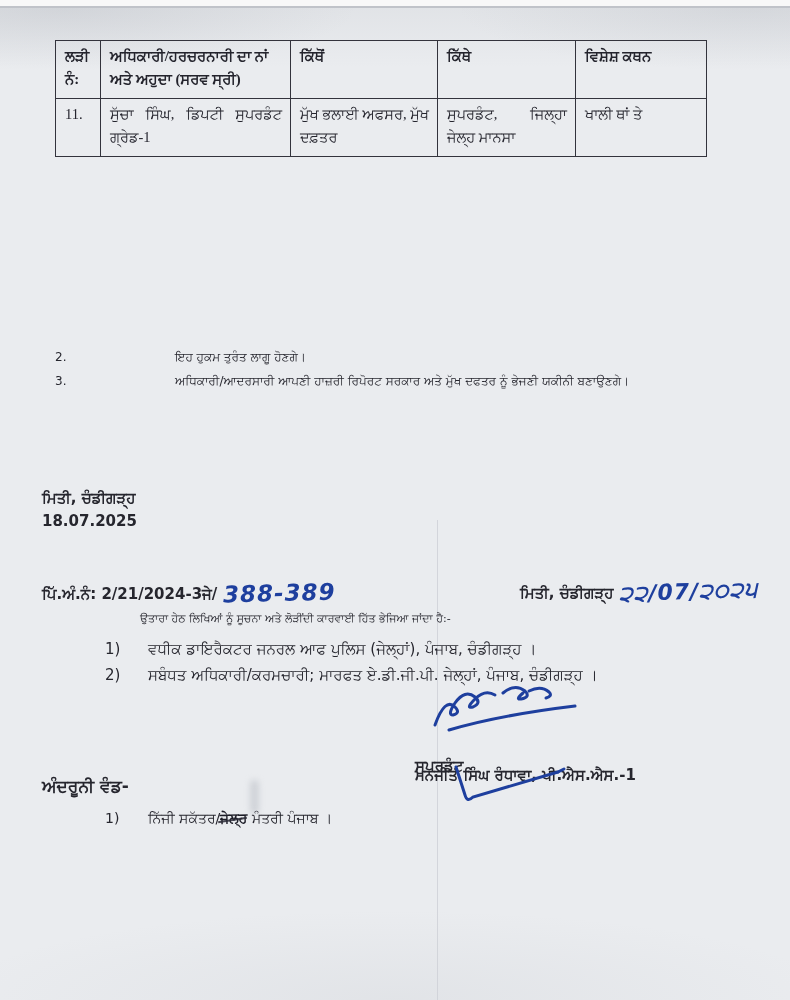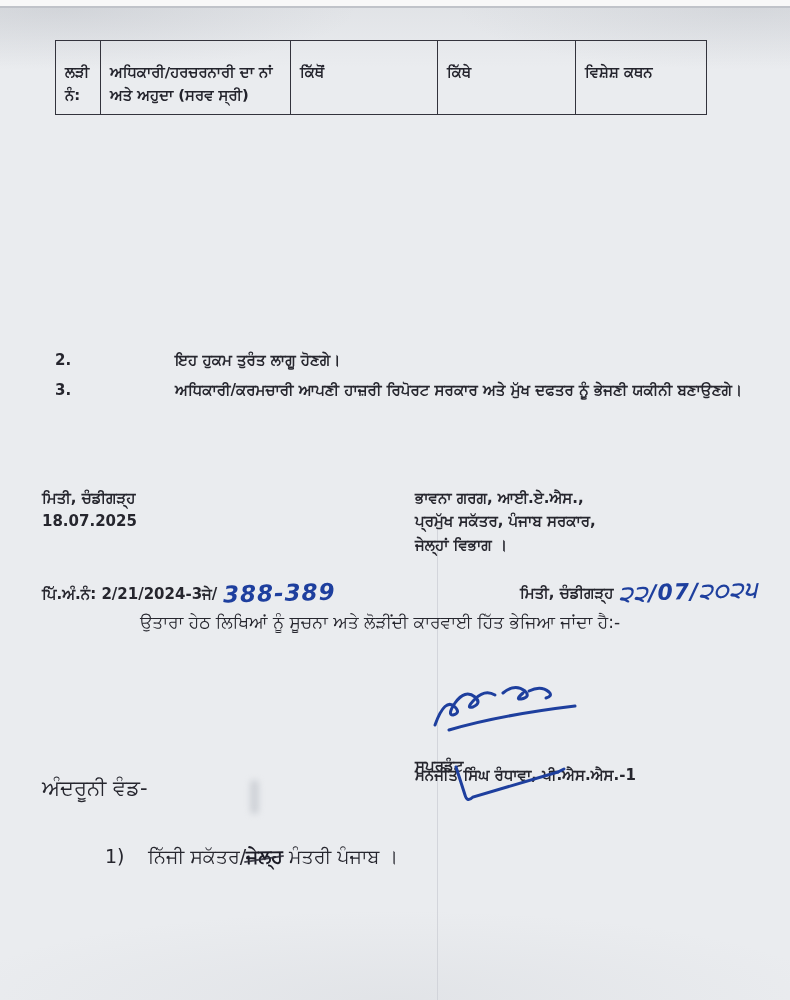--- a/index.html
+++ b/index.html
@@ -29,58 +29,59 @@
   .smudge{ position:absolute; left:250px; top:780px; width:9px; height:34px; background:#b9bdc4; filter:blur(3px); opacity:.55; border-radius:4px; }
 
   
   .order-table{
     position:absolute; left:55px; top:40px; width:651px;
     border-collapse:collapse; table-layout:fixed;
     font-size:14.5px; line-height:1.6; color:#24242d;
   }
   .order-table td, .order-table th{
     border:1.6px solid #33333c;
-    padding:20px 8px 7px 9px;
+    padding:4px 8px 7px 9px;
     vertical-align:top;
     text-align:left;
+    font-family:Liberation Serif, serif;
   }
   .order-table th{ font-weight:700; font-size:14.8px; line-height:1.55; }
   .order-table td.cell-just{ text-align:justify; }
   col.c-sr{ width:45px; } col.c-name{ width:190px; } col.c-from{ width:147px; }
   col.c-to{ width:138px; } col.c-remark{ width:131px; }
   .row-10 td{ height:84px; } .row-11 td{ height:58px; } .row-12 td{ height:90px; }
 
   
-  .orders{ position:absolute; left:42px; top:346px; width:700px; font-size:15px; line-height:1.9;font-weight:bold; }
+  .orders{ position:absolute; left:42px; top:346px; width:700px; font-size:12px; line-height:1.9; }
   .order-item{ margin-bottom:1px; }
   .order-num{ display:inline-block; width:133px; padding-left:13px; vertical-align:top; }
 
   
   .dateline{ position:absolute; left:42px; top:487px; font-weight:700; font-size:15px; line-height:1.55; }
   .signatory{ position:absolute; left:415px; top:487px; font-weight:700; font-size:15px; line-height:1.55; }
 
   
   .endorse-ref{ position:absolute; left:42px; top:578px; font-size:15px; font-weight:700; white-space:nowrap; }
   .hand{ color:#1e3f9e; font-style:italic; font-weight:600; }
   .hand-ref{ font-size:23px; letter-spacing:1px; display:inline-block; transform:rotate(-1.5deg) translateY(2px); }
   .endorse-date{ position:absolute; left:520px; top:578px; font-size:15px; font-weight:700; white-space:nowrap; }
   .hand-date{ font-size:22px; letter-spacing:1px; display:inline-block; transform:rotate(-2deg) translateY(1px); }
-  .copy-line{ position:absolute; left:140px; top:612px; font-size:17px; }
+  .copy-line{ position:absolute; left:140px; top:612px; font-size:11px; }
   .recipients{ position:absolute; left:105px; top:636px; width:620px; font-size:15px; line-height:1.75; }
   .rcpt-num{ display:inline-block; width:43px; vertical-align:top; }
 
   
   .sig-scribble{ position:absolute; left:425px; top:683px; }
   .sig-name{ position:absolute; left:415px; top:766px; font-weight:700; font-size:15px; }
   .sig-title{ position:absolute; left:415px; top:757px; font-weight:700; font-size:15px;text-align:right; }
   .sig-flourish{ position:absolute; left:440px; top:763px; }
 
   
-  .internal-head{ position:absolute; left:42px; top:776px; font-weight:400; font-size:21px; }
-  .internal-items{ position:absolute; left:105px; top:840px; width:560px; font-size:19px; line-height:1.75; }
+  .internal-head{ position:absolute; left:42px; top:776px; font-weight:700; font-size:17px; }
+  .internal-items{ position:absolute; left:105px; top:806px; width:560px; font-size:14px; line-height:1.75; }
   .internal-item{ margin-bottom:7px; }
   .pen-marked{ position:relative; font-weight:700; color:#1c1c26; display:inline-block; transform:rotate(-1deg); }
   .pen-marked .strike{ position:absolute; left:-2px; top:55%; width:108%; height:2px; background:#2a2a36; transform:rotate(-8deg); opacity:.85; }
 </style>
 </head>
 <body>
 
 <div class="page">
   <div class="scan-top-strip"></div>
   <div class="scan-top-line"></div>
@@ -97,55 +98,65 @@
         <col class="c-remark">
     </colgroup>
     <tbody>
         <tr>
       <th>ਲੜੀ ਨੰ:</th>
       <th>ਅਧਿਕਾਰੀ/ਹਰਚਰਨਾਰੀ ਦਾ ਨਾਂ ਅਤੇ ਅਹੁਦਾ (ਸਰਵ ਸ੍ਰੀ)</th>
       <th>ਕਿੱਥੋਂ</th>
       <th>ਕਿੱਥੇ</th>
       <th>ਵਿਸ਼ੇਸ਼ ਕਥਨ</th>
     </tr>
+    <tr class="row-11">
+      <td>11.</td>
+      <td class="cell-just">ਸੁੱਚਾ ਸਿੰਘ, ਡਿਪਟੀ ਸੁਪਰਡੰਟ ਗ੍ਰੇਡ-1</td>
+      <td class="cell-just">ਮੁੱਖ ਭਲਾਈ ਅਫਸਰ, ਮੁੱਖ ਦਫ਼ਤਰ</td>
+      <td class="cell-just">ਸੁਪਰਡੰਟ, ਜਿਲ੍ਹਾ ਜੇਲ੍ਹ ਮਾਨਸਾ</td>
+      <td>ਖਾਲੀ ਥਾਂ ਤੇ</td>
+    </tr>
   </tbody>
     </table>
 
   <div class="orders">
     <div class="order-item">
       <span class="order-num">2.</span><span>ਇਹ ਹੁਕਮ ਤੁਰੰਤ ਲਾਗੂ ਹੋਣਗੇ।</span>
     </div>
     <div class="order-item">
-      <span class="order-num">3.</span><span>ਅਧਿਕਾਰੀ/ਕਰਮਚਾਰੀ ਆਪਣੀ ਹਾਜ਼ਰੀ ਰਿਪੋਰਟ ਸਰਕਾਰ ਅਤੇ ਮੁੱਖ ਦਫਤਰ ਨੂੰ ਭੇਜਣੀ ਯਕੀਨੀ ਬਣਾਉਣਗੇ।</span>
+      <span class="order-num">3.</span><span>ਅਧਿਕਾਰੀ/ਆਦਰਸਾਰੀ ਆਪਣੀ ਹਾਜ਼ਰੀ ਰਿਪੋਰਟ ਸਰਕਾਰ ਅਤੇ ਮੁੱਖ ਦਫਤਰ ਨੂੰ ਭੇਜਣੀ ਯਕੀਨੀ ਬਣਾਉਣਗੇ।</span>
     </div>
   </div>
 
   <div class="dateline">
     <div>ਮਿਤੀ, ਚੰਡੀਗੜ੍ਹ</div>
     <div>18.07.2025</div>
   </div>
 
-  <div class="signatory">
-    <div>ਭਾਵਨਾ ਗਰਗ, ਆਈ.ਏ.ਐਸ.,</div>
-    <div>ਪ੍ਰਮੁੱਖ ਸਕੱਤਰ, ਪੰਜਾਬ ਸਰਕਾਰ,</div>
-    <div>ਜੇਲ੍ਹਾਂ ਵਿਭਾਗ ।</div>
-  </div>
 
   <div class="endorse-ref">
     <span>ਪਿੱ.ਅੰ.ਨੰ: 2/21/2024-3ਜੇ/</span>
     <span class="hand hand-ref">388-389</span>
   </div>
 
   <div class="endorse-date">
     <span>ਮਿਤੀ, ਚੰਡੀਗੜ੍ਹ</span>
     <span class="hand hand-date">੨੨/07/੨੦੨੫</span>
   </div>
 
   <div class="copy-line">ਉਤਾਰਾ ਹੇਠ ਲਿਖਿਆਂ ਨੂੰ ਸੂਚਨਾ ਅਤੇ ਲੋੜੀਂਦੀ ਕਾਰਵਾਈ ਹਿੱਤ ਭੇਜਿਆ ਜਾਂਦਾ ਹੈ:-</div>
 
+  <div class="recipients">
+    <div>
+      <span class="rcpt-num">1)</span><span>ਵਧੀਕ ਡਾਇਰੈਕਟਰ ਜਨਰਲ ਆਫ ਪੁਲਿਸ (ਜੇਲ੍ਹਾਂ), ਪੰਜਾਬ, ਚੰਡੀਗੜ੍ਹ ।</span>
+    </div>
+    <div>
+      <span class="rcpt-num">2)</span><span>ਸਬੰਧਤ ਅਧਿਕਾਰੀ/ਕਰਮਚਾਰੀ; ਮਾਰਫਤ ਏ.ਡੀ.ਜੀ.ਪੀ. ਜੇਲ੍ਹਾਂ, ਪੰਜਾਬ, ਚੰਡੀਗੜ੍ਹ ।</span>
+    </div>
+  </div>
 
   <svg class="sig-scribble" width="170" height="55" viewBox="0 0 170 55">
     <g fill="none" stroke="#1e3f9e" stroke-width="3" stroke-linecap="round">
       <path d="M10 42 Q 20 14 30 24 Q 36 30 28 32 Q 22 32 30 20 Q 40 6 50 14 Q 57 20 48 24 Q 40 26 50 16 Q 60 6 70 12"></path>
       <path d="M78 10 Q 90 0 100 8 Q 106 14 96 16 Q 90 17 98 10"></path>
       <path d="M104 8 Q 116 2 124 9 Q 128 13 121 15"></path>
       <path d="M24 47 Q 75 32 150 23"></path>
     </g>
   </svg>
 

